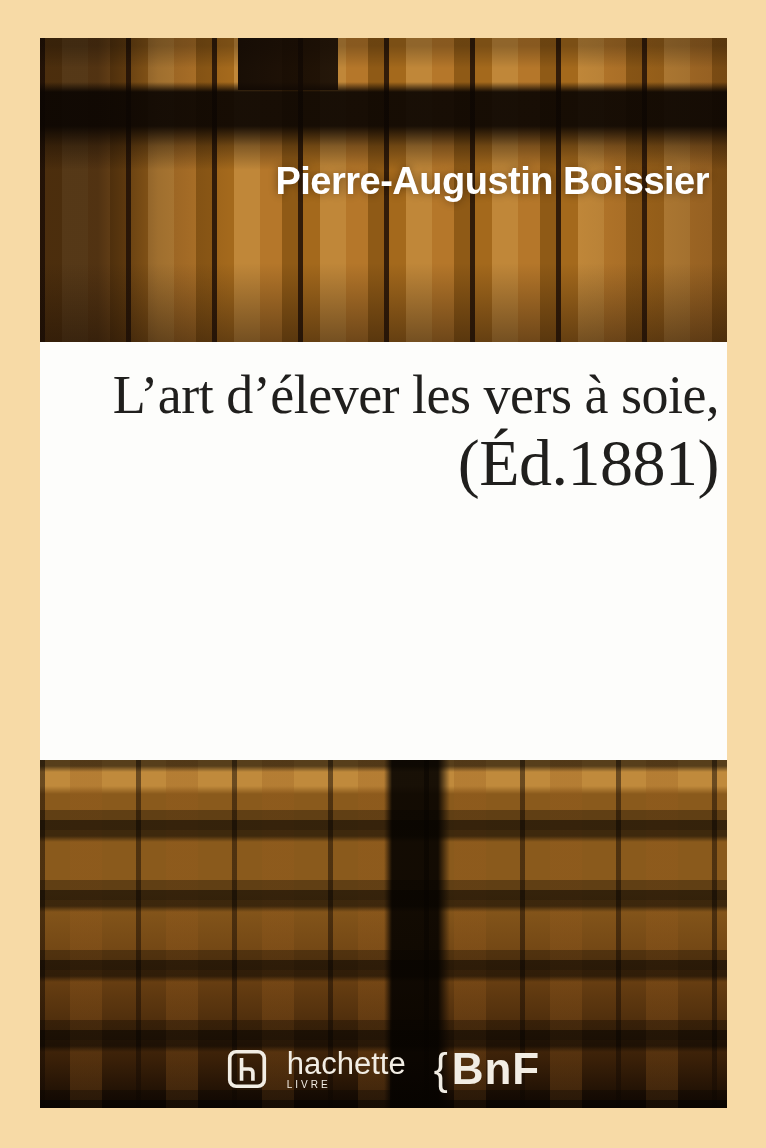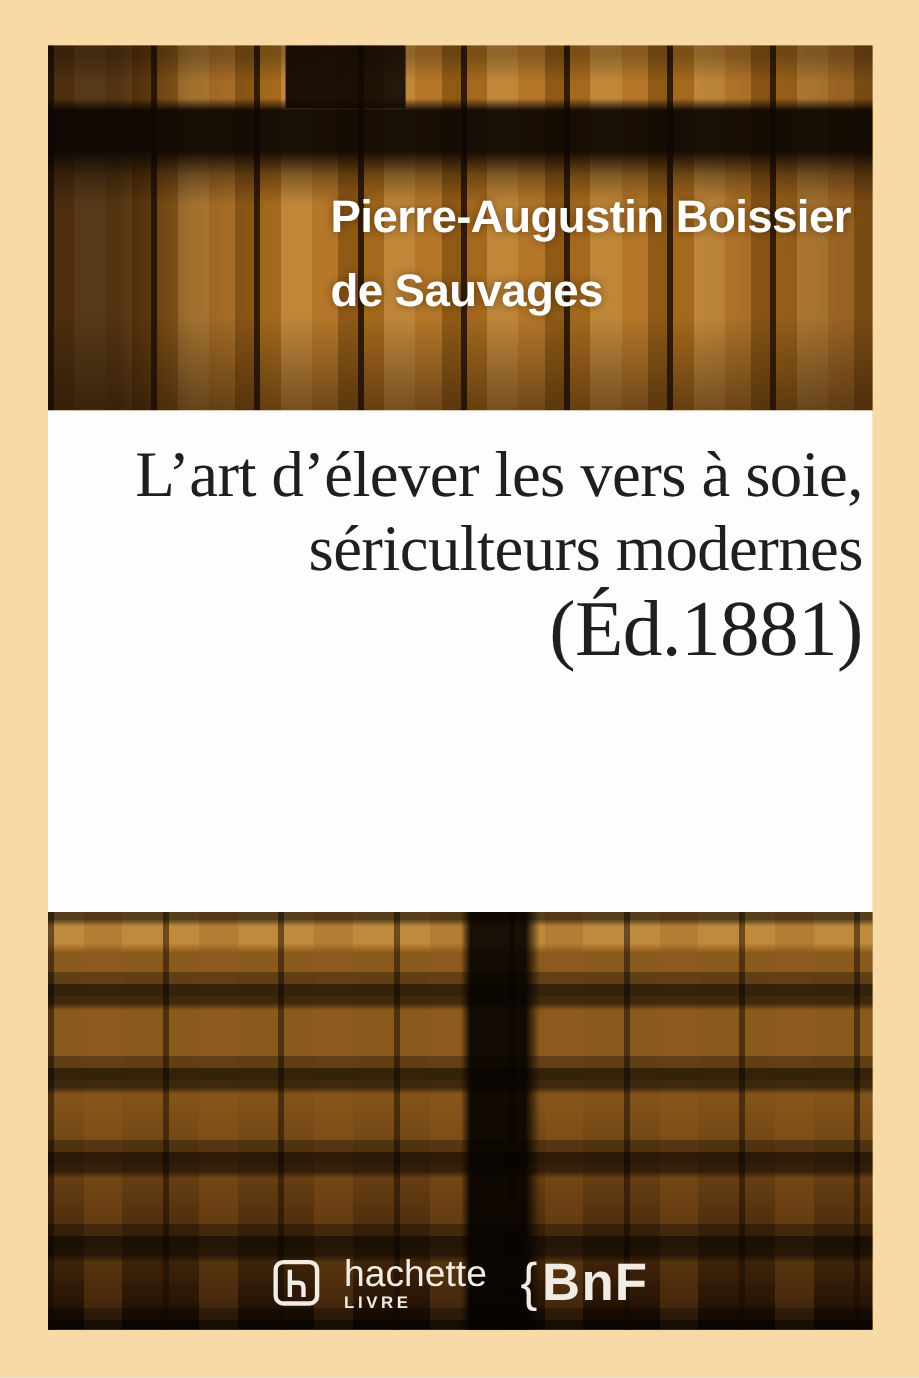--- a/index.html
+++ b/index.html
@@ -66,41 +66,39 @@
 
   
   .logos {
     position:absolute; left:0; right:0; top:286px; height:46px;
     display:flex; justify-content:center; align-items:center; gap:28px;
   }
   .hachette { display:flex; align-items:center; gap:20px; }
   .hachette svg { display:block; }
   .htext { display:flex; flex-direction:column; line-height:1; color:#f2ede4; }
   .hname { font-size:31px; font-weight:500; letter-spacing:0; }
-  .hsub  { font-size:14px; font-weight:bold; letter-spacing:3px; margin-top:1px; }
+  .hsub  { font-size:10px; font-weight:normal; letter-spacing:3px; margin-top:1px; }
   .bnf   { display:flex; align-items:center; color:#f2ede4; font-weight:bold; }
   .bnf-brace  { font-size:42px; font-weight:normal; margin-right:4px; transform:scaleY(1.05); }
   .bnf-letters{ font-size:44px; letter-spacing:1px; }
 </style>
 </head>
 <body>
 
 <div class="stage">
 
   <div class="photo-top">
     <div class="author">
       <div>Pierre-Augustin Boissier</div>
-      <div>de Sauvages</div>
     </div>
   </div>
 
   <div class="band">
     <div class="title-block">
       <div class="title-line">L’art d’élever les vers à soie,</div>
-      <div class="title-line">sériculteurs modernes</div>
       <div class="ed-line">(Éd.1881)</div>
     </div>
   </div>
 
   <div class="photo-bottom">
     <div class="logos">
 
       <div class="hachette">
         <svg width="40" height="40" viewBox="0 0 44 44">
           <rect x="3" y="3" width="38" height="38" rx="7" fill="none" stroke="#f2ede4" stroke-width="4"></rect>

